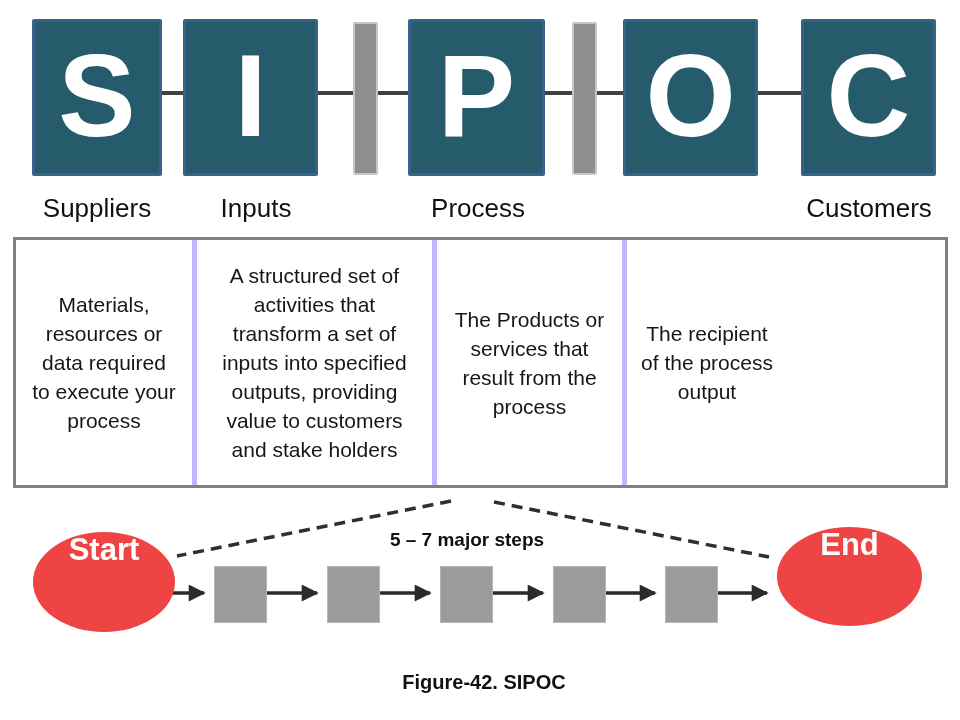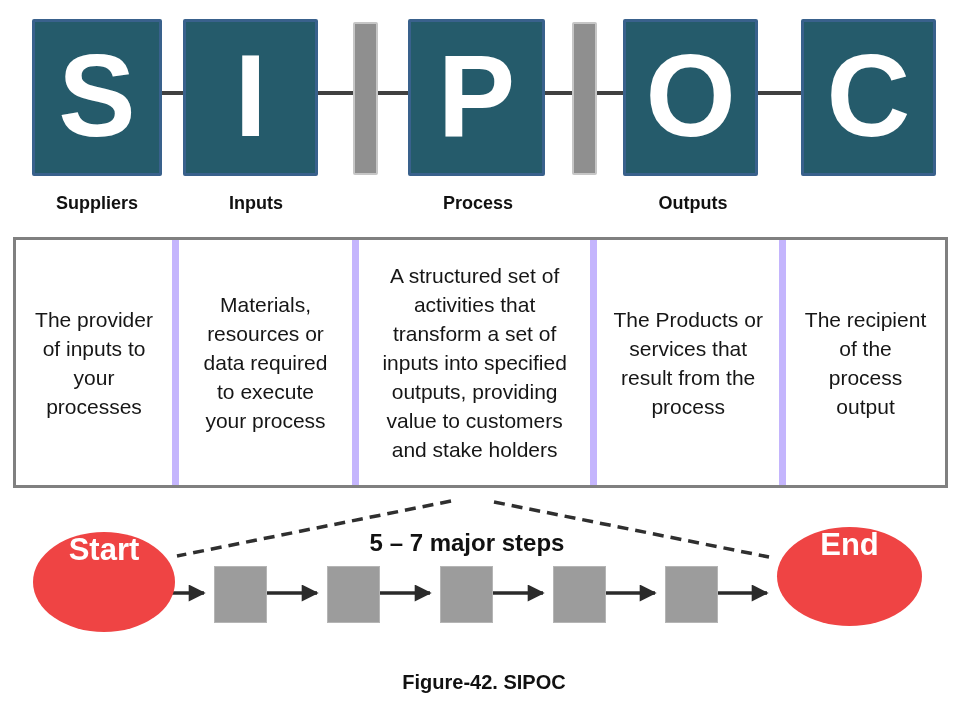--- a/index.html
+++ b/index.html
@@ -61,22 +61,22 @@
     box-sizing: border-box;
   }
   .vbar-1 { left: 353px; }
   .vbar-2 { left: 572px; }
 
   
   .col-label {
     position: absolute;
     top: 193px;
     transform: translateX(-50%);
-    font-size: 18px;
-    font-weight: bold;
+    font-size: 26px;
+    font-weight: normal;
     color: #111111;
     white-space: nowrap;
   }
   .lbl-0 { left: 97px; }
   .lbl-1 { left: 256px; }
   .lbl-2 { left: 478px; }
   .lbl-3 { left: 693px; }
   .lbl-4 { left: 869px; }
 
   
@@ -86,21 +86,21 @@
     top: 237px;
     width: 935px;
     height: 251px;
     border: 3px solid #808080;
     box-sizing: border-box;
     display: flex;
     background: #ffffff;
   }
   .cell {
     box-sizing: border-box;
-    border-right: 7px solid #c4b5fd;
+    border-right: 5px solid #c4b5fd;
     display: flex;
     align-items: center;
     justify-content: center;
     text-align: center;
     font-size: 21px;
     line-height: 29px;
     color: #161616;
     padding: 0 12px;
   }
   .cell:last-child { border-right: none; align-items: center; }
@@ -147,21 +147,21 @@
   .step-1 { left: 327px; }
   .step-2 { left: 440px; }
   .step-3 { left: 553px; }
   .step-4 { left: 665px; }
 
   .steps-label {
     position: absolute;
     left: 467px;
     top: 529px;
     transform: translateX(-50%);
-    font-size: 24px;
+    font-size: 19px;
     font-weight: bold;
     color: #111111;
     white-space: nowrap;
   }
 
   
   .caption {
     position: absolute;
     left: 484px;
     top: 671px;
@@ -194,26 +194,23 @@
   <div class="tile tile-o">
     <span>O</span>
   </div>
   <div class="tile tile-c">
     <span>C</span>
   </div>
 
   <div class="col-label lbl-0">Suppliers</div>
   <div class="col-label lbl-1">Inputs</div>
   <div class="col-label lbl-2">Process</div>
-  <div class="col-label lbl-3">Outputs</div>
+  <div class="col-label lbl-4">Customers</div>
 
   <div class="desc-table">
-    <div class="cell cell-0">
-      <span>The provider of inputs to your processes</span>
-    </div>
     <div class="cell cell-1">
       <span>Materials, resources or data required to execute your process</span>
     </div>
     <div class="cell cell-2">
       <span>A structured set of activities that transform a set of inputs into specified outputs, providing value to customers and stake holders</span>
     </div>
     <div class="cell cell-3">
       <span>The Products or services that result from the process</span>
     </div>
     <div class="cell cell-4">

